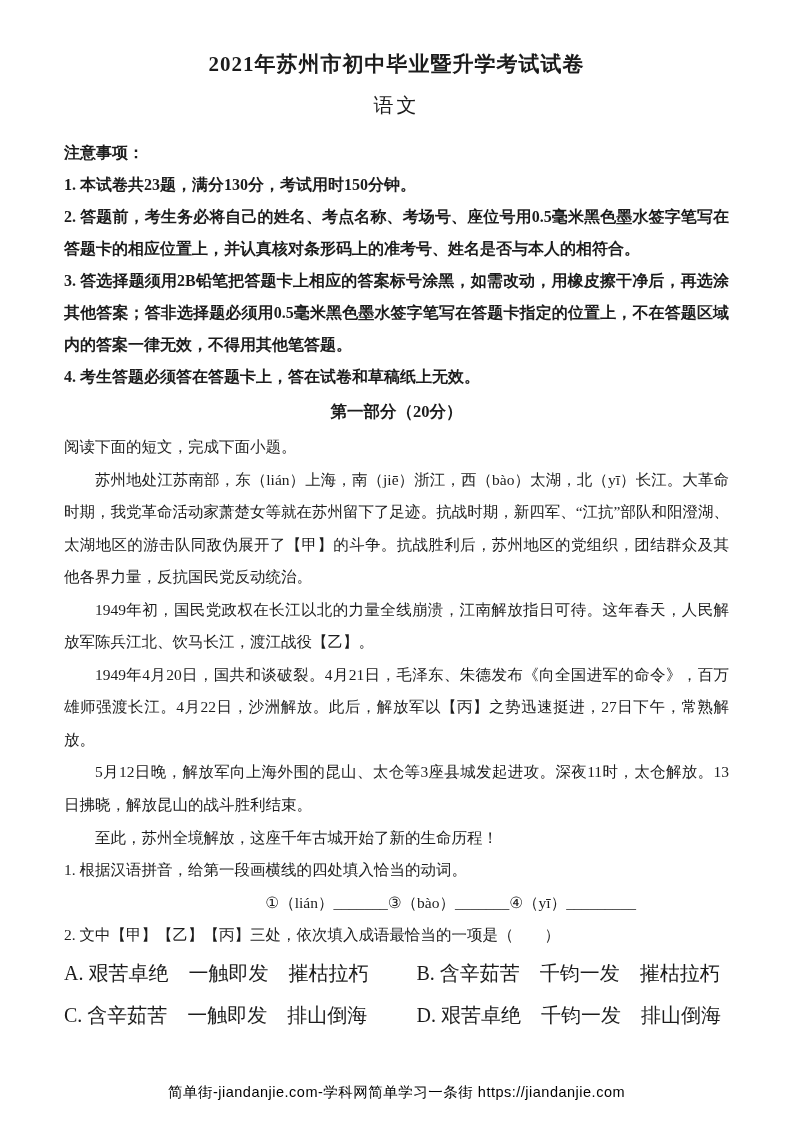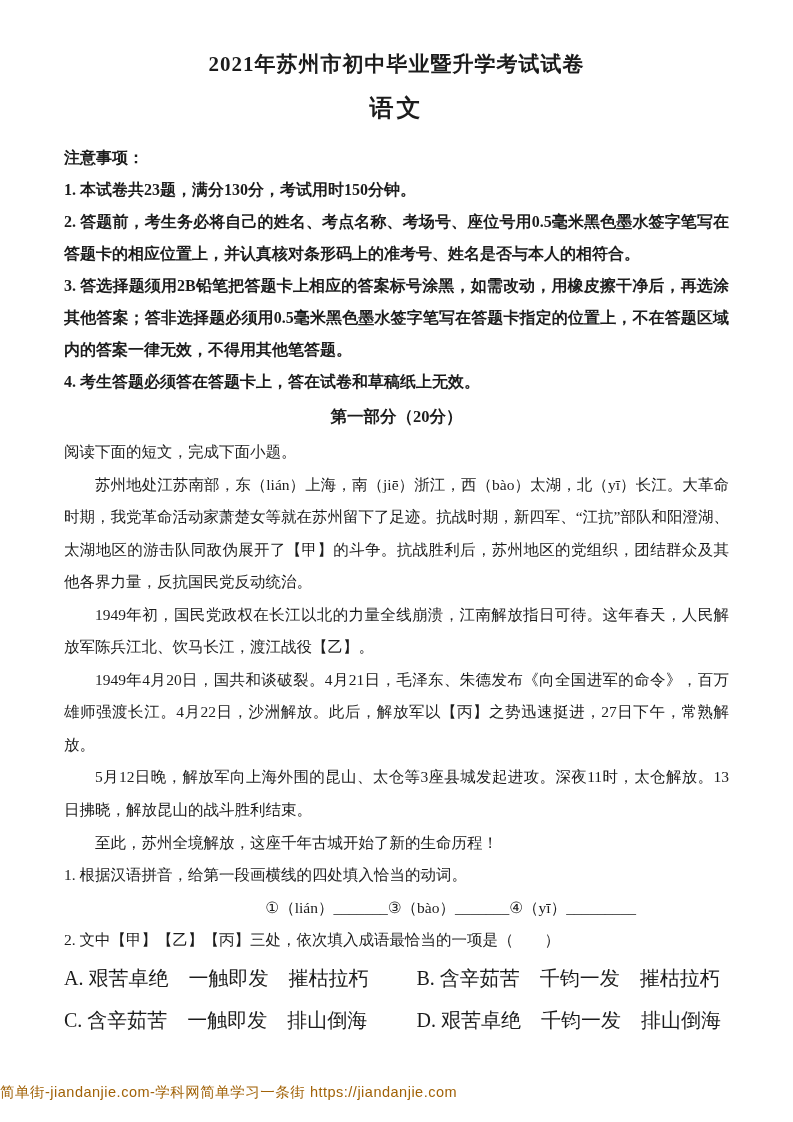--- a/index.html
+++ b/index.html
@@ -21,22 +21,22 @@
   .title {
     margin: 0 0 14px 0;
     text-align: center;
     font-size: 21px;
     font-weight: bold;
     letter-spacing: 1px;
   }
   .subject {
     margin: 0 0 18px 0;
     text-align: center;
-    font-size: 24px;
-    font-weight: bold;
+    font-size: 20px;
+    font-weight: normal;
     letter-spacing: 3px;
   }
   .notice-heading {
     font-size: 16px;
     font-weight: bold;
     line-height: 2.0;
   }
   .notice-item {
     margin: 0;
     font-size: 16px;
@@ -76,22 +76,23 @@
     line-height: 2.1;
   }
   .option {
     white-space: nowrap;
   }
   .footer {
     position: absolute;
     left: 0;
     right: 0;
     bottom: 20px;
+    text-align: center;
     font-size: 14.5px;
-    color: #a16207;
+    color: #000000;
     font-family: "Liberation Sans", "DejaVu Sans", sans-serif;
     letter-spacing: 0.5px;
   }
 </style>
 </head>
 <body>
 
 <div class="page">
 
   <h1 class="title">2021年苏州市初中毕业暨升学考试试卷</h1>

